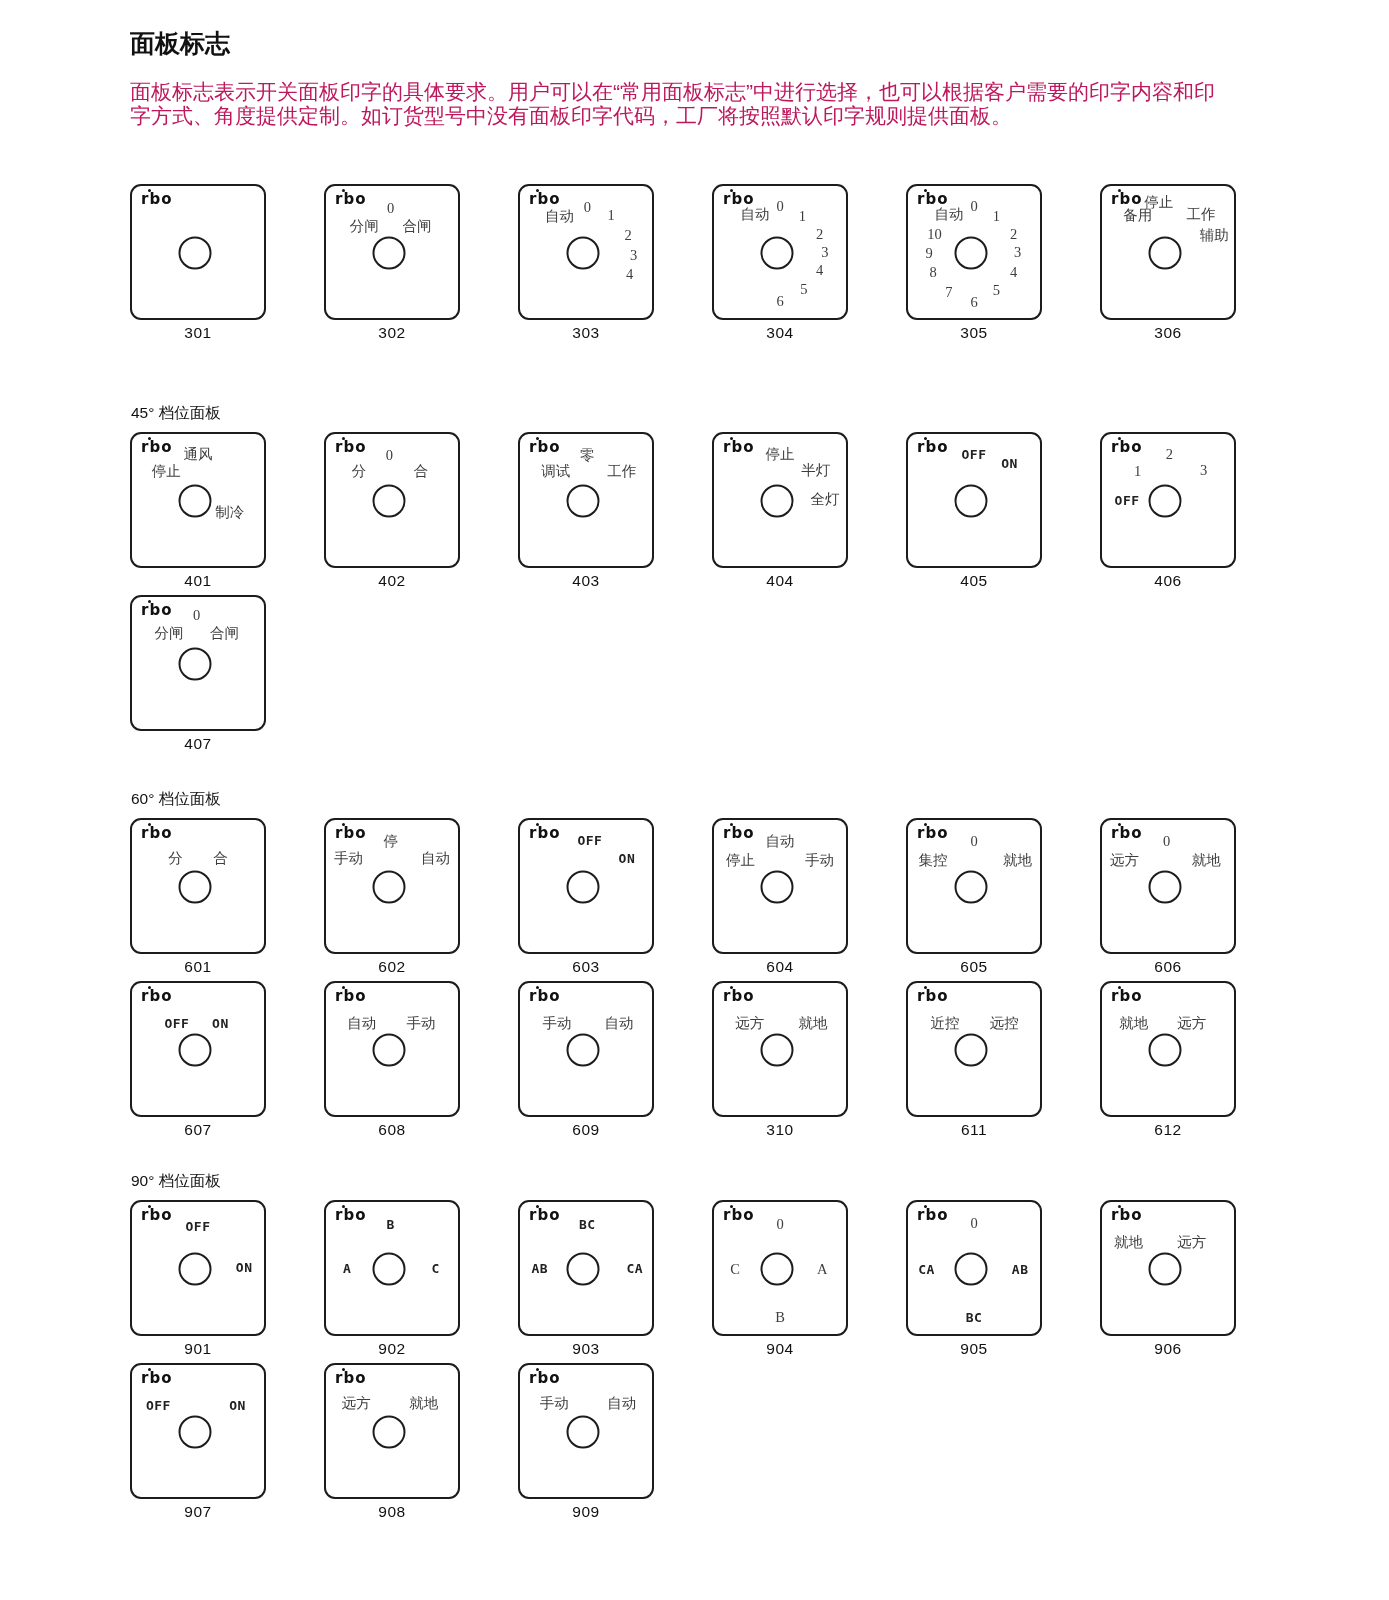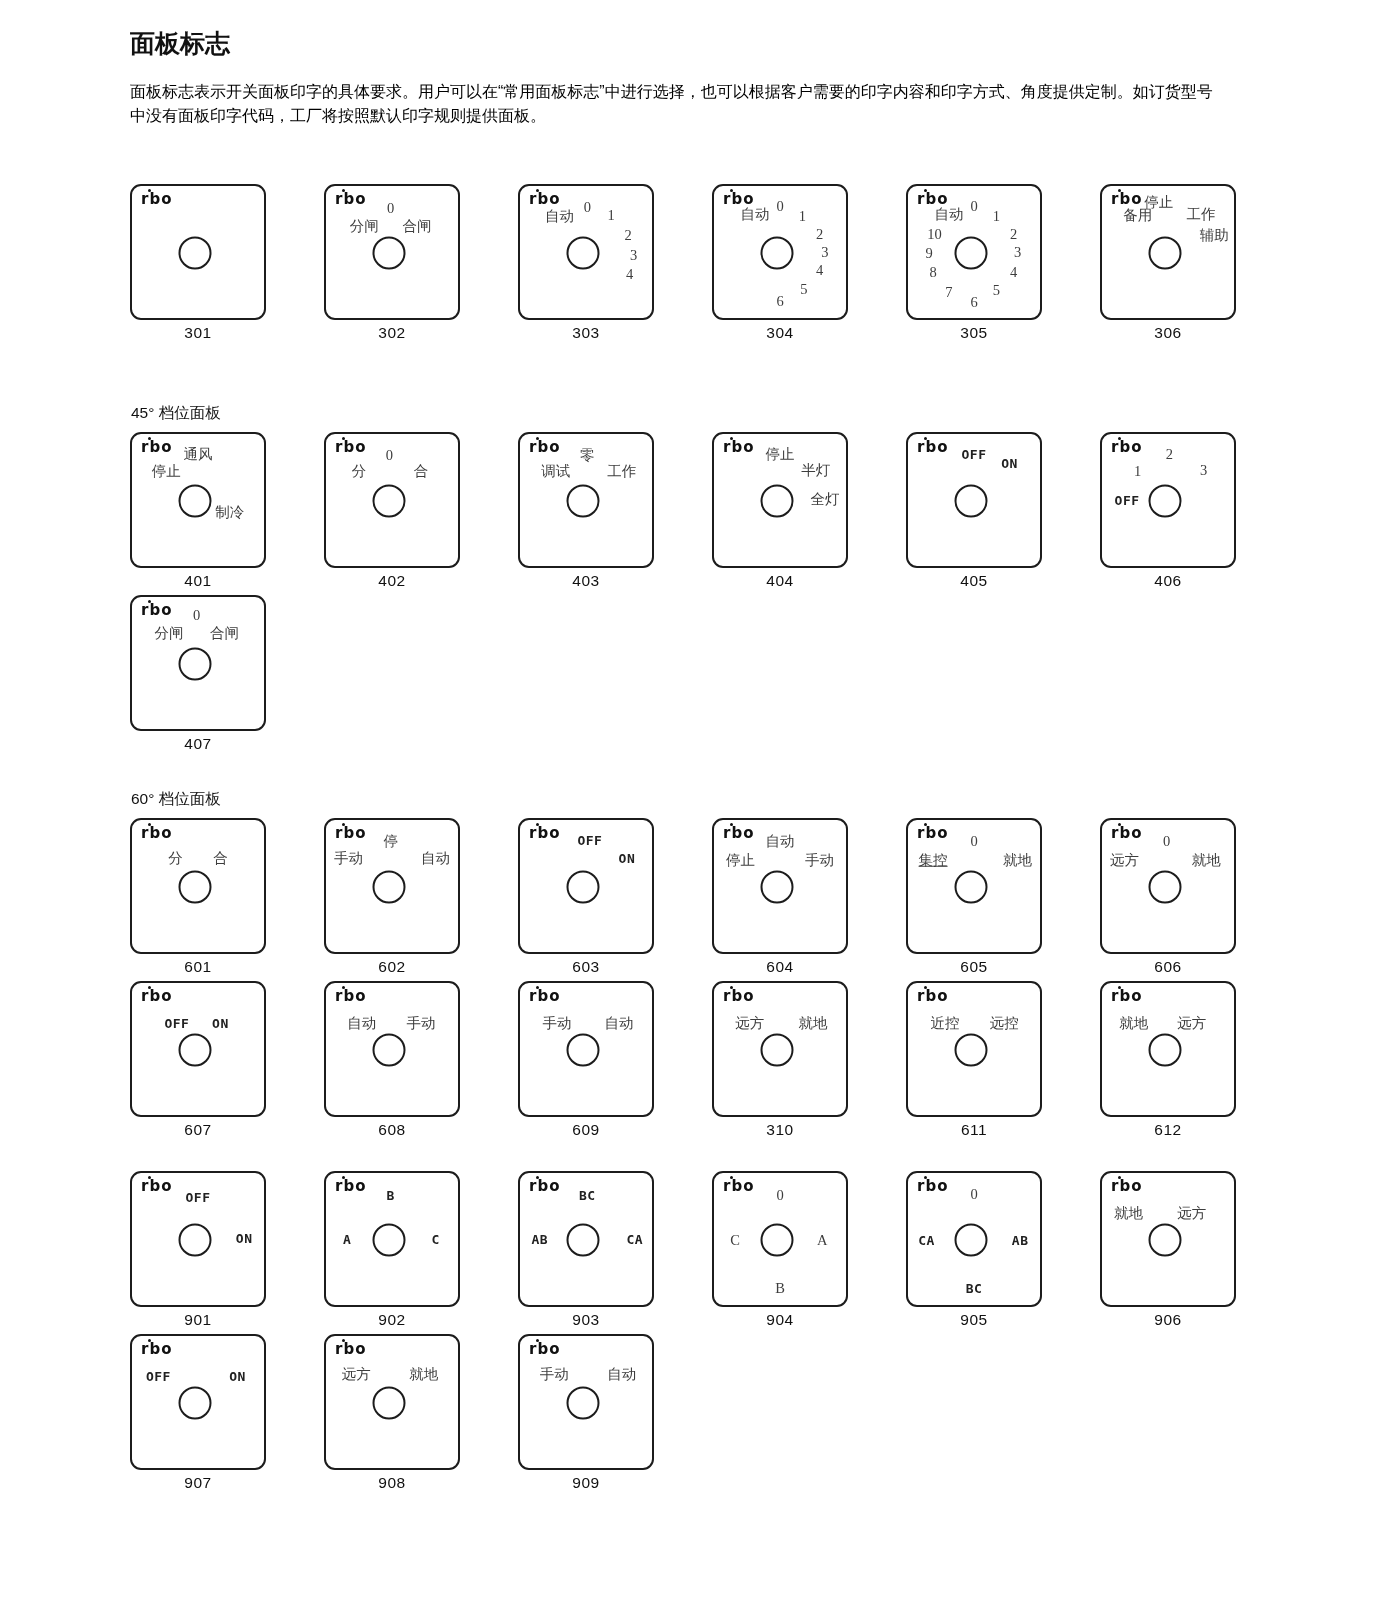--- a/index.html
+++ b/index.html
@@ -2,21 +2,21 @@
 <html><head>
 <meta charset="utf-8">
 <style>
   * { margin:0; padding:0; box-sizing:border-box; }
   html,body { background:#ffffff; }
   .page {
     position:relative; width:1389px; height:1600px; background:#fff;
     font-family:"Liberation Sans","DejaVu Sans",sans-serif; color:#1a1a1a; overflow:hidden;
   }
   .page-title { position:absolute; left:130px; top:27px; font-size:25px; font-weight:bold; color:#111; }
-  .intro { position:absolute; left:130px; top:80px; width:1092px; font-size:16px; line-height:24px; color:#000000; }
+  .intro { position:absolute; left:130px; top:80px; width:1092px; font-size:21px; line-height:24px; color:#be185d; }
   .table-title { position:absolute; left:0; top:153px; width:100%; text-align:center; font-size:19px; font-weight:bold; color:#111; }
 
   .section { position:absolute; left:130px; }
   .section-30 { top:184px; }
   .section-45 { top:403px; }
   .section-60 { top:789px; }
   .section-90 { top:1171px; }
   .section-label { font-size:15.5px; color:#111; margin:0 0 8px 1px; }
 
   .row { display:flex; gap:58px; }
@@ -256,21 +256,21 @@
               <span class="mark" style="left: 20%; top: 30%;">停止</span>
               <span class="mark" style="left: 80%; top: 30%;">手动</span>
               <span class="knob"></span>
             </div>
             <div class="caption">604</div>
           </div>
           <div class="cell">
             <div class="panel">
               <span class="logo">rbo</span>
               <span class="mark" style="left: 50%; top: 16%;">0</span>
-              <span class="mark" style="left: 19%; top: 30%; text-decoration: underline;">集控</span>
+              <span class="mark" style="left: 19%; top: 30%;">集控</span>
               <span class="mark" style="left: 83%; top: 30%;">就地</span>
               <span class="knob"></span>
             </div>
             <div class="caption">605</div>
           </div>
           <div class="cell">
             <div class="panel">
               <span class="logo">rbo</span>
               <span class="mark" style="left: 49%; top: 16%;">0</span>
               <span class="mark" style="left: 17%; top: 30%;">远方</span>
@@ -331,20 +331,21 @@
               <span class="logo">rbo</span>
               <span class="mark" style="left: 24%; top: 30%;">就地</span>
               <span class="mark" style="left: 68%; top: 30%;">远方</span>
               <span class="knob"></span>
             </div>
             <div class="caption">612</div>
           </div>
         </div>
       </div>
       <div class="section section-90">
+        <div class="section-label">90° 档位面板</div>
         <div class="row">
           <div class="cell">
             <div class="panel">
               <span class="logo">rbo</span>
               <span class="mark sans" style="left: 50%; top: 18%;">OFF</span>
               <span class="mark sans" style="left: 85%; top: 49%;">ON</span>
               <span class="knob"></span>
             </div>
             <div class="caption">901</div>
           </div>

